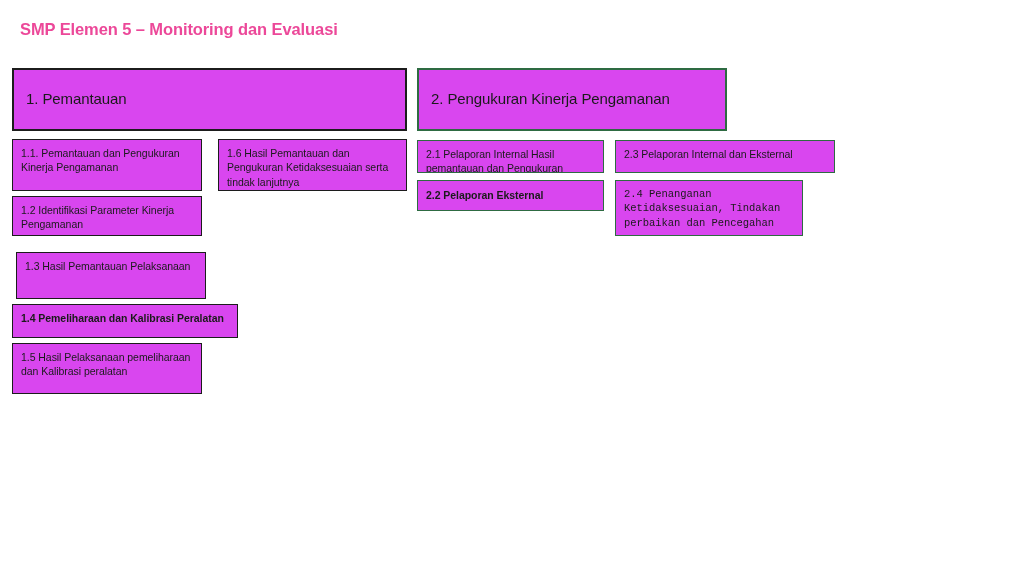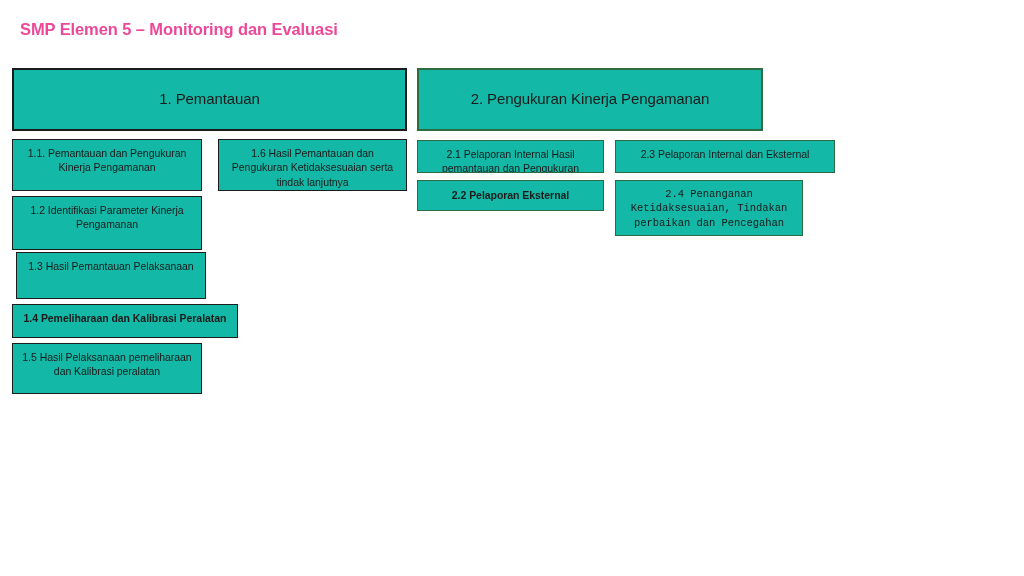--- a/index.html
+++ b/index.html
@@ -31,25 +31,24 @@
     font-weight: bold;
     letter-spacing: -0.1px;
     color: #ec4899;
     white-space: nowrap;
   }
 
   
   .node {
     position: absolute;
     box-sizing: border-box;
-    background: #14b8a6;
+    background: #d946ef;
     display: flex;
     align-items: center;
     overflow: hidden;
-    text-align: center;
   }
   .node .node-label {
     display: block;
     width: 100%;
     box-sizing: border-box;
   }
 
   
   .node.level1 {
     border: 2px solid #1c1c1c;
@@ -96,41 +95,41 @@
   <div class="slide-title">SMP Elemen 5 – Monitoring dan Evaluasi</div>
 
   <div class="node level1" style="left:12px; top:68px; width:395px; height:63px;">
     <span class="node-label">1. Pemantauan</span>
   </div>
 
   <div class="node level2" style="left:12px; top:139px; width:190px; height:52px;">
     <span class="node-label">1.1. Pemantauan dan Pengukuran Kinerja Pengamanan</span>
   </div>
 
-  <div class="node level2" style="left:12px; top:196px; width:190px; height:54px;">
+  <div class="node level2" style="left:12px; top:196px; width:190px; height:40px;">
     <span class="node-label">1.2 Identifikasi Parameter Kinerja Pengamanan</span>
   </div>
 
   <div class="node level2" style="left:16px; top:252px; width:190px; height:47px;">
     <span class="node-label">1.3 Hasil Pemantauan Pelaksanaan</span>
   </div>
 
   <div class="node level2" style="left:12px; top:304px; width:226px; height:34px;font-weight:bold;">
     <span class="node-label">1.4 Pemeliharaan dan Kalibrasi Peralatan</span>
   </div>
 
   <div class="node level2" style="left:12px; top:343px; width:190px; height:51px;">
     <span class="node-label">1.5 Hasil Pelaksanaan pemeliharaan dan Kalibrasi peralatan</span>
   </div>
 
   <div class="node level2" style="left:218px; top:139px; width:189px; height:52px;">
     <span class="node-label">1.6 Hasil Pemantauan dan Pengukuran Ketidaksesuaian serta tindak lanjutnya</span>
   </div>
 
-  <div class="node level1 green" style="left:417px; top:68px; width:346px; height:63px;">
+  <div class="node level1 green" style="left:417px; top:68px; width:310px; height:63px;">
     <span class="node-label">2. Pengukuran Kinerja Pengamanan</span>
   </div>
 
   <div class="node level2 green" style="left:417px; top:140px; width:187px; height:33px;">
     <span class="node-label">2.1 Pelaporan Internal Hasil pemantauan dan Pengukuran</span>
   </div>
 
   <div class="node level2 green vcenter" style="left:417px; top:180px; width:187px; height:31px;font-weight:bold;">
     <span class="node-label">2.2 Pelaporan Eksternal</span>
   </div>

